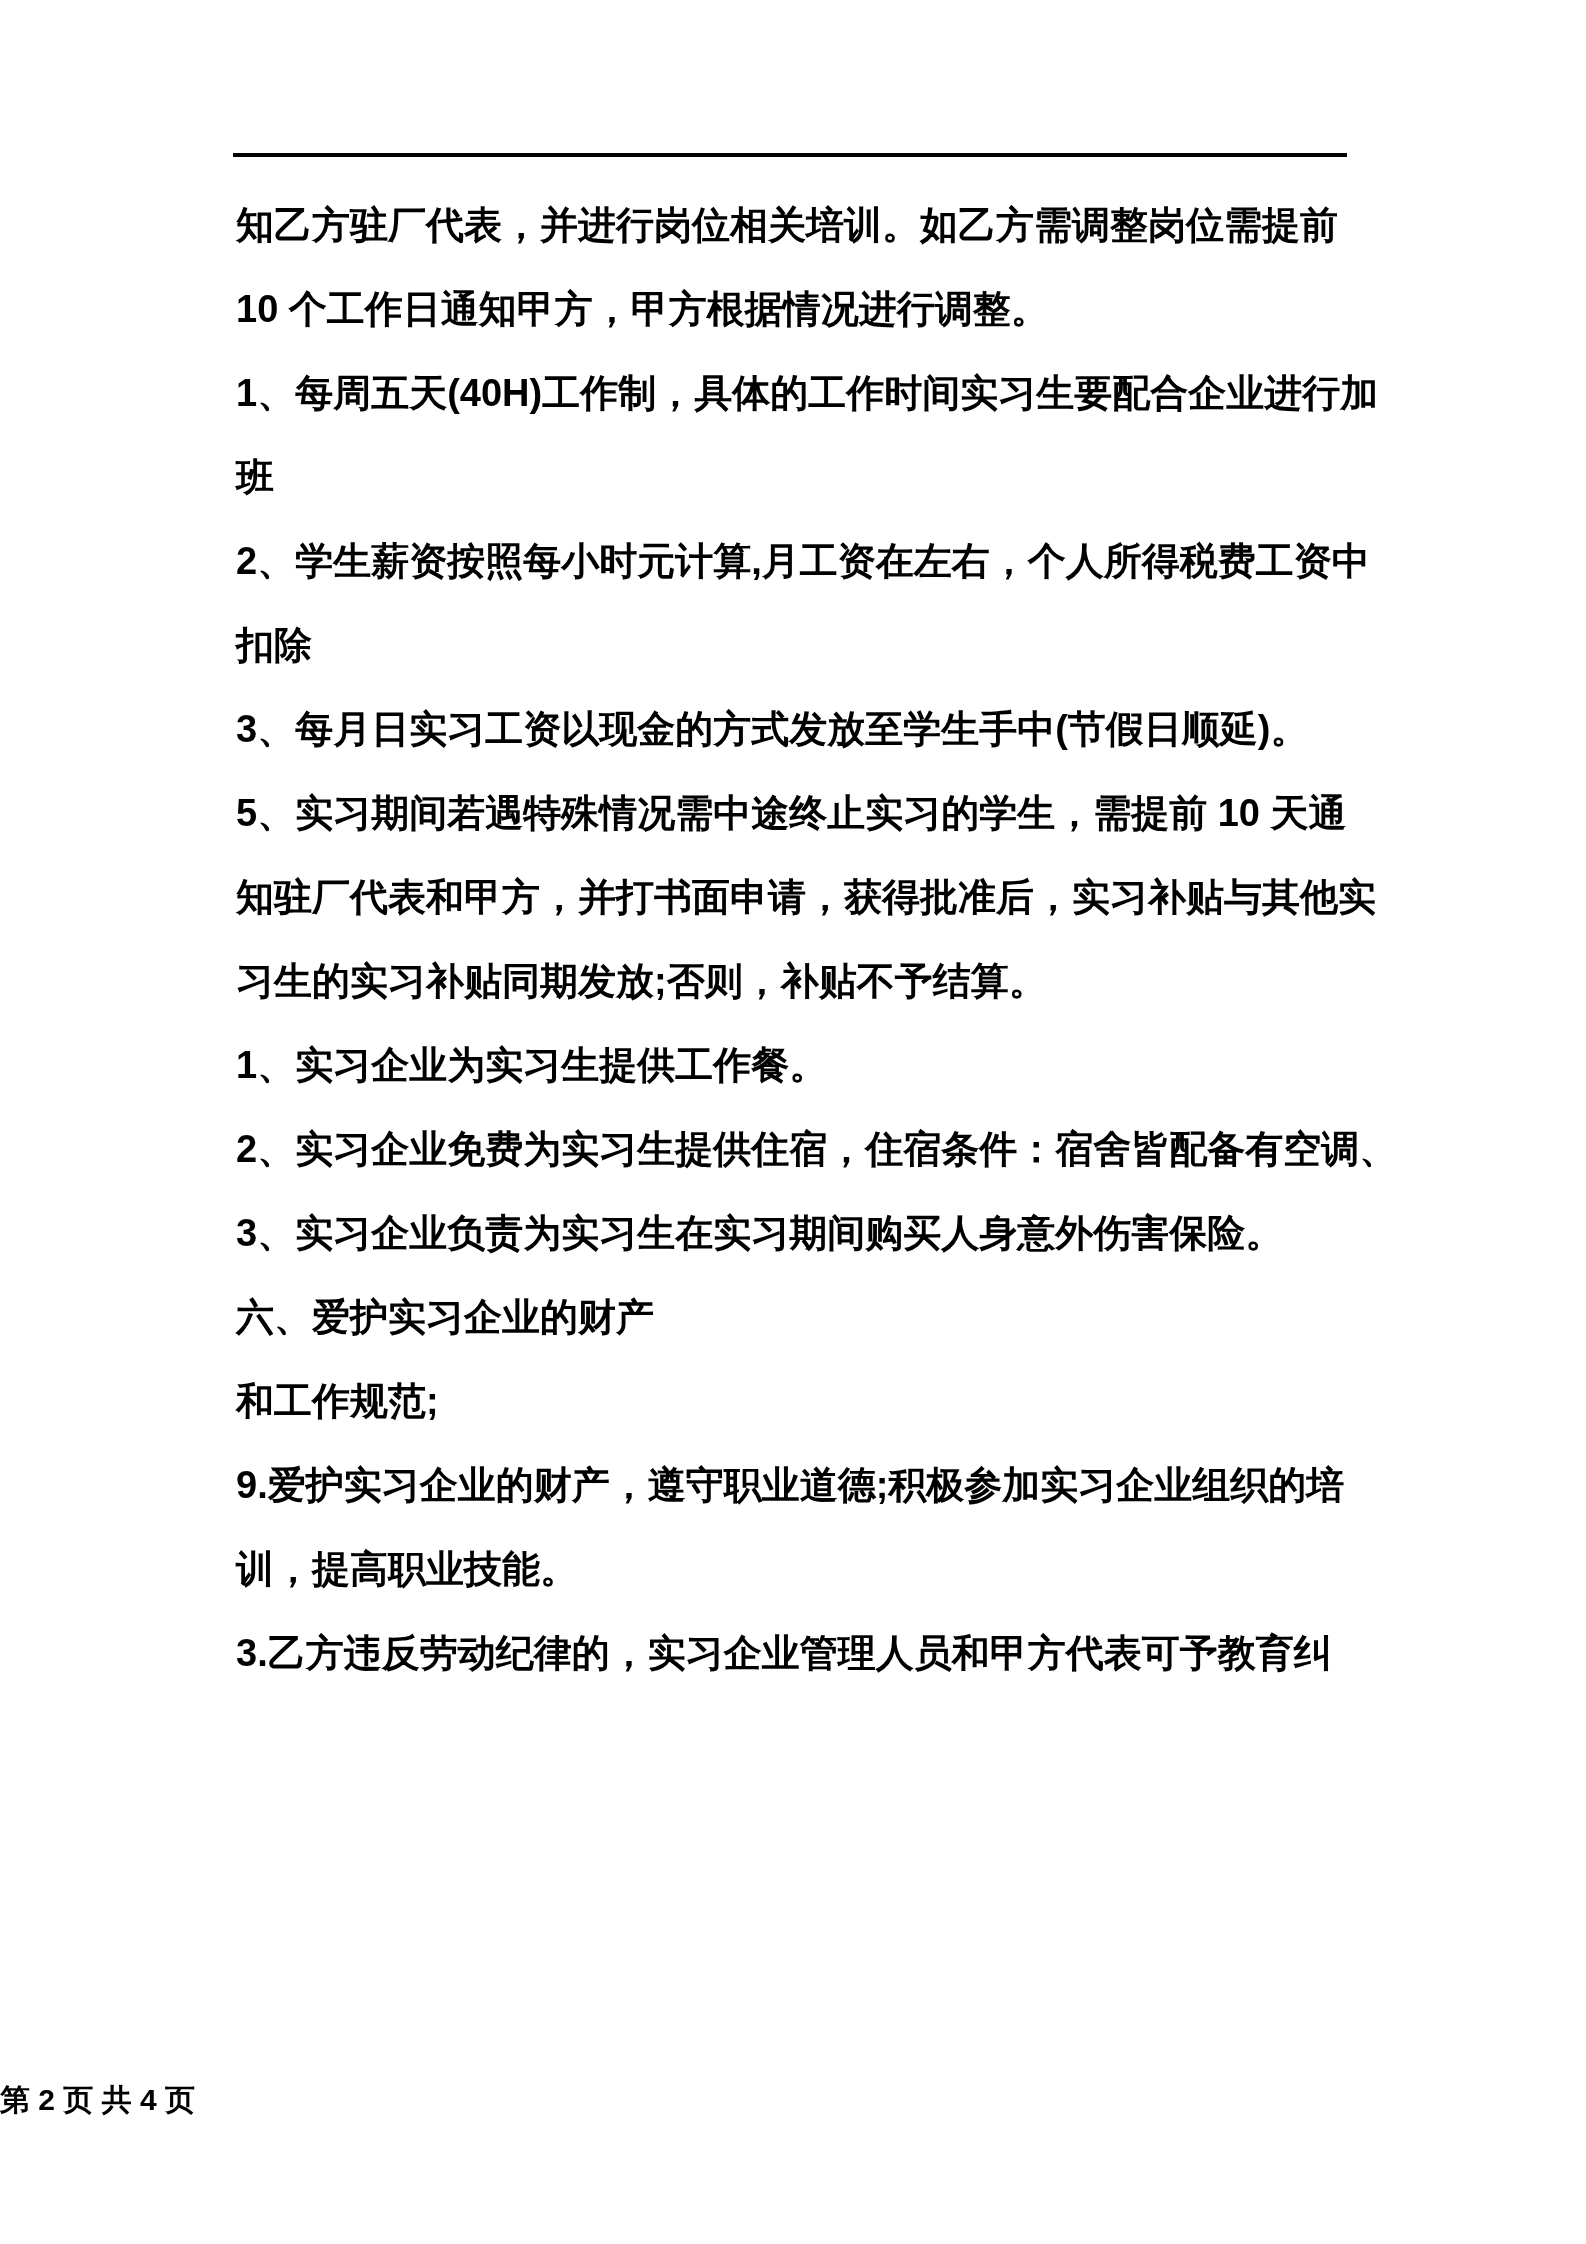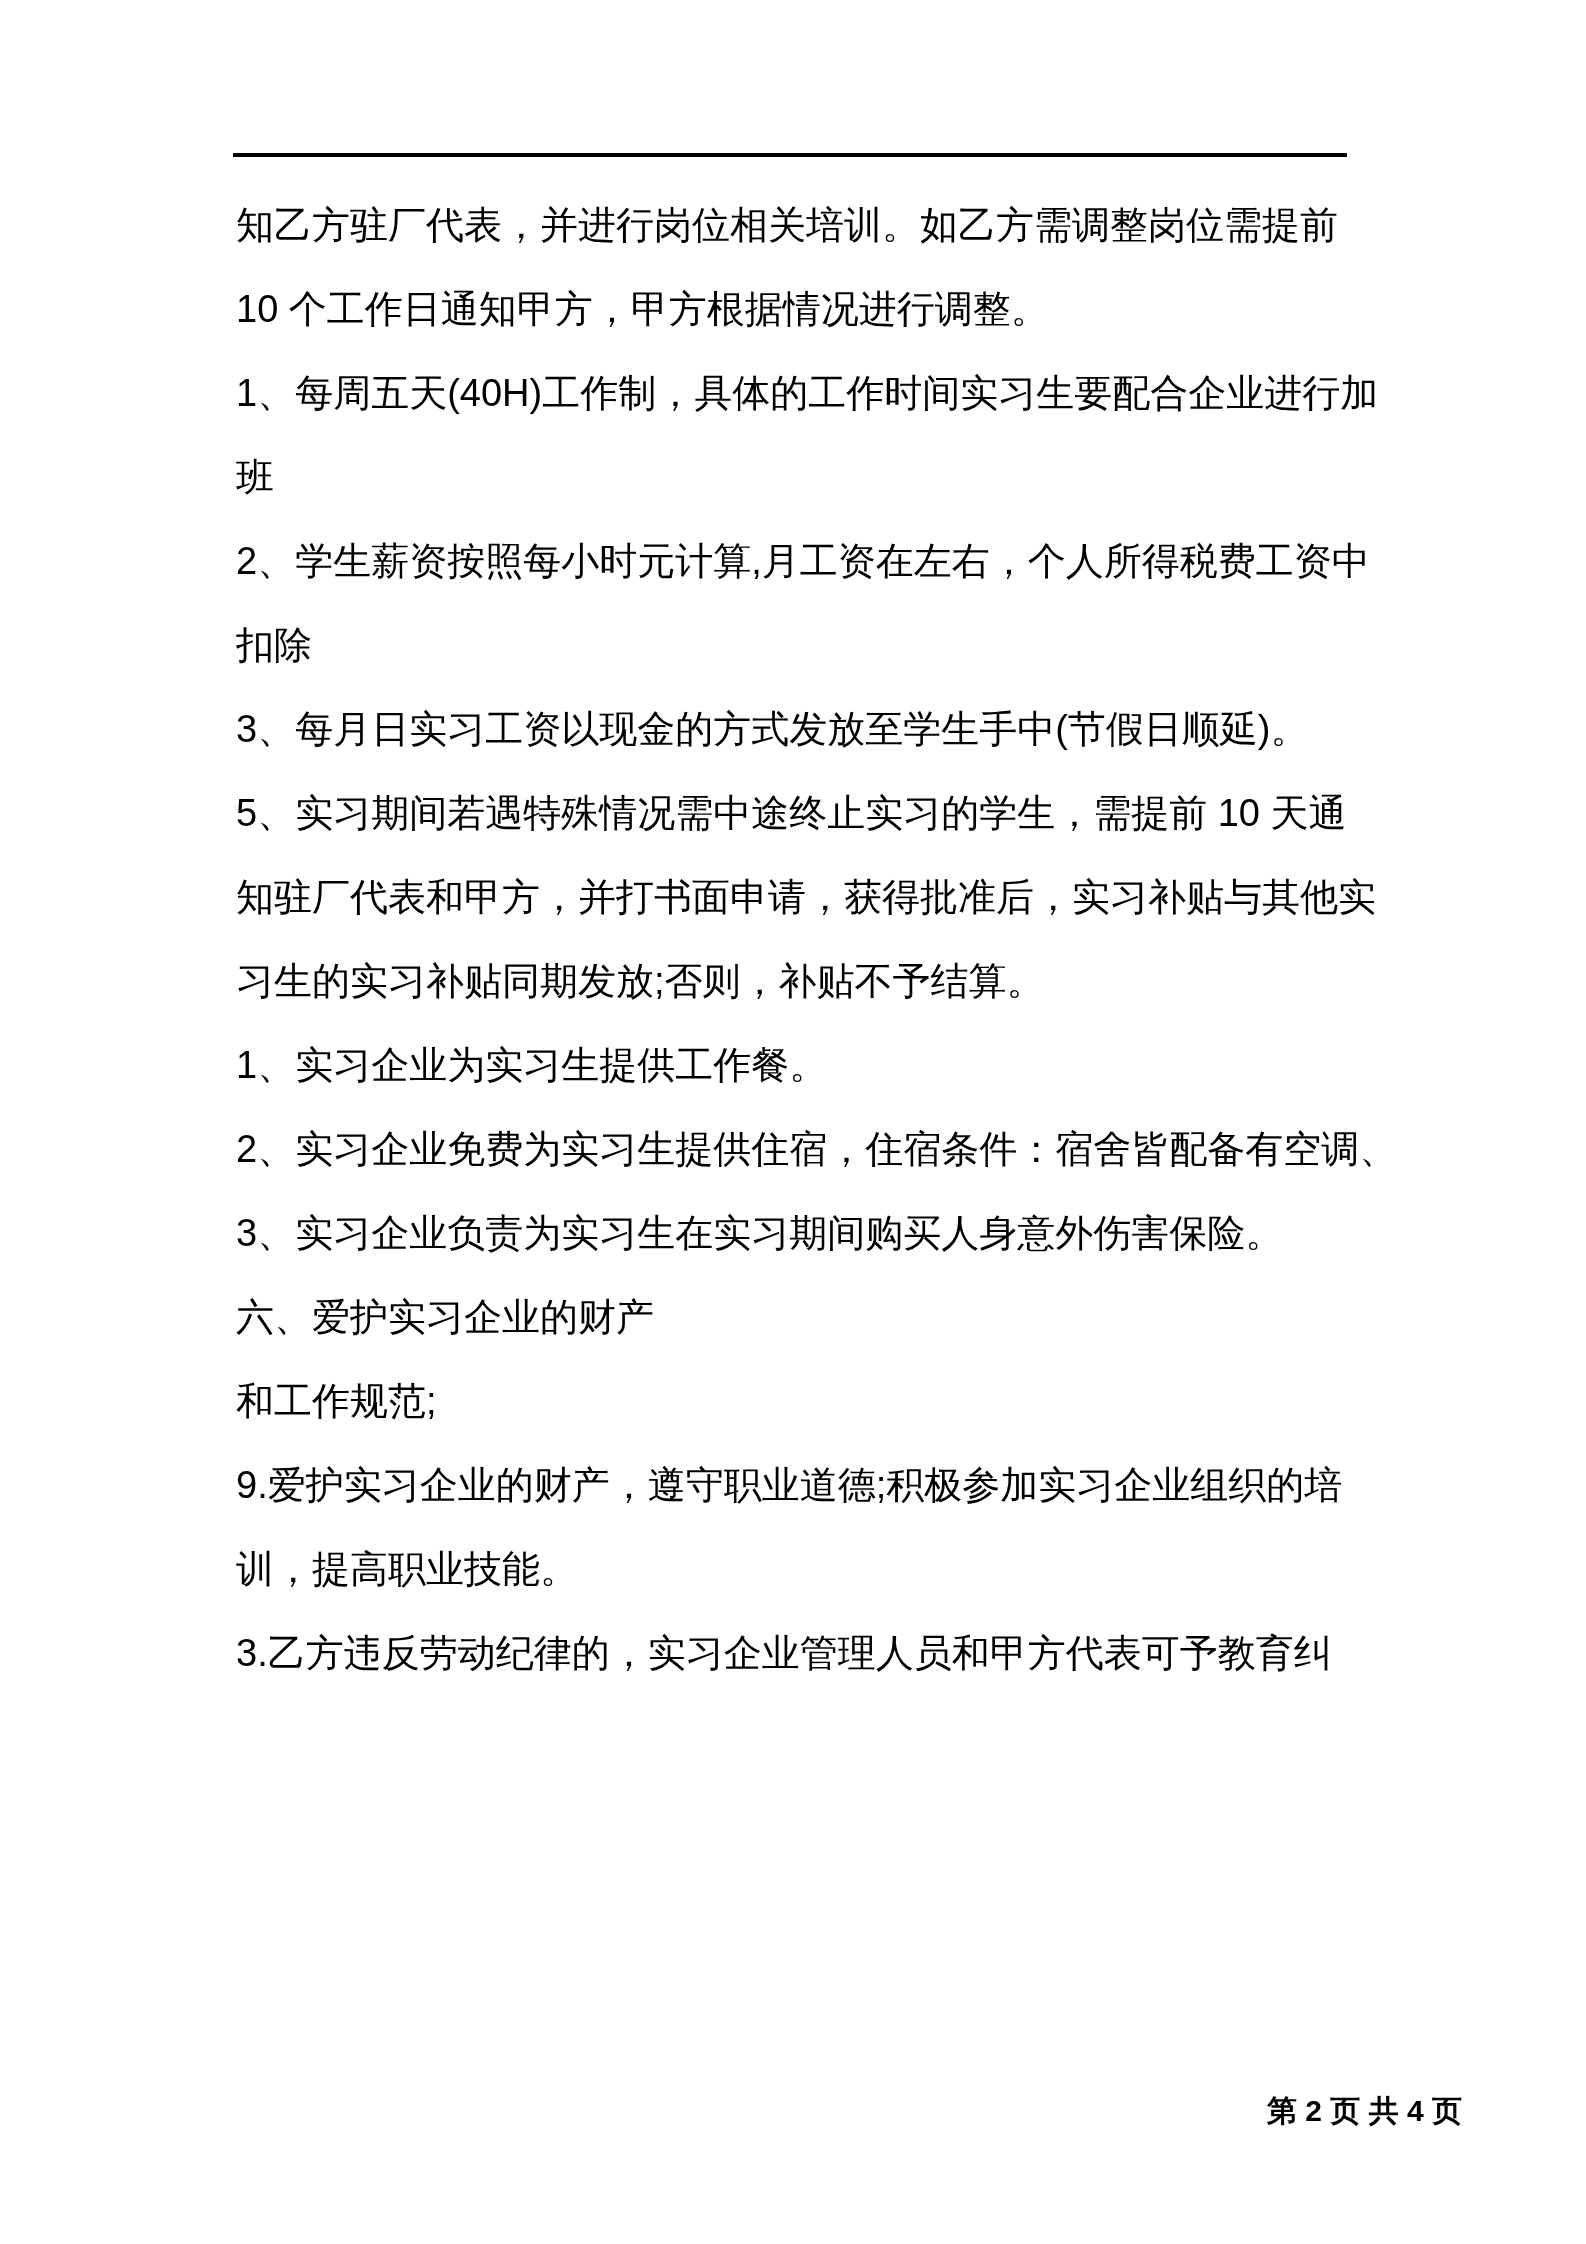--- a/index.html
+++ b/index.html
@@ -31,36 +31,35 @@
   .content {
     position: absolute;
     left: 236px;
     top: 183px;
     width: 1116px;
   }
   .doc-line {
     height: 84px;
     line-height: 84px;
     font-size: 38px;
-    font-weight: 400;
+    font-weight: 700;
     color: #000000;
     white-space: nowrap;
     letter-spacing: 0;
   }
   .page-footer {
     position: absolute;
     left: 0;
     top: 2082px;
     width: 1462px;
-    text-align: right;
+    text-align: left;
     font-size: 30px;
     font-weight: 700;
     color: #000000;
     line-height: 36px;
-    margin-top: 11px;
   }
 </style>
 </head>
 <body>
 
 <div class="page">
 
   <div class="header-rule"></div>
 
   <div class="content">

